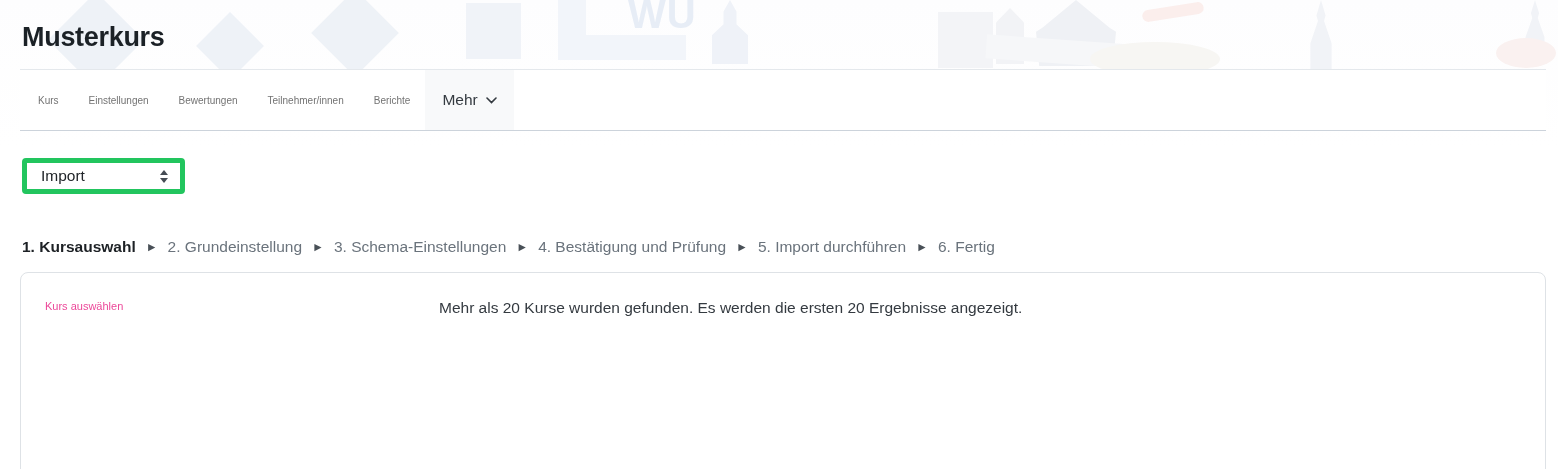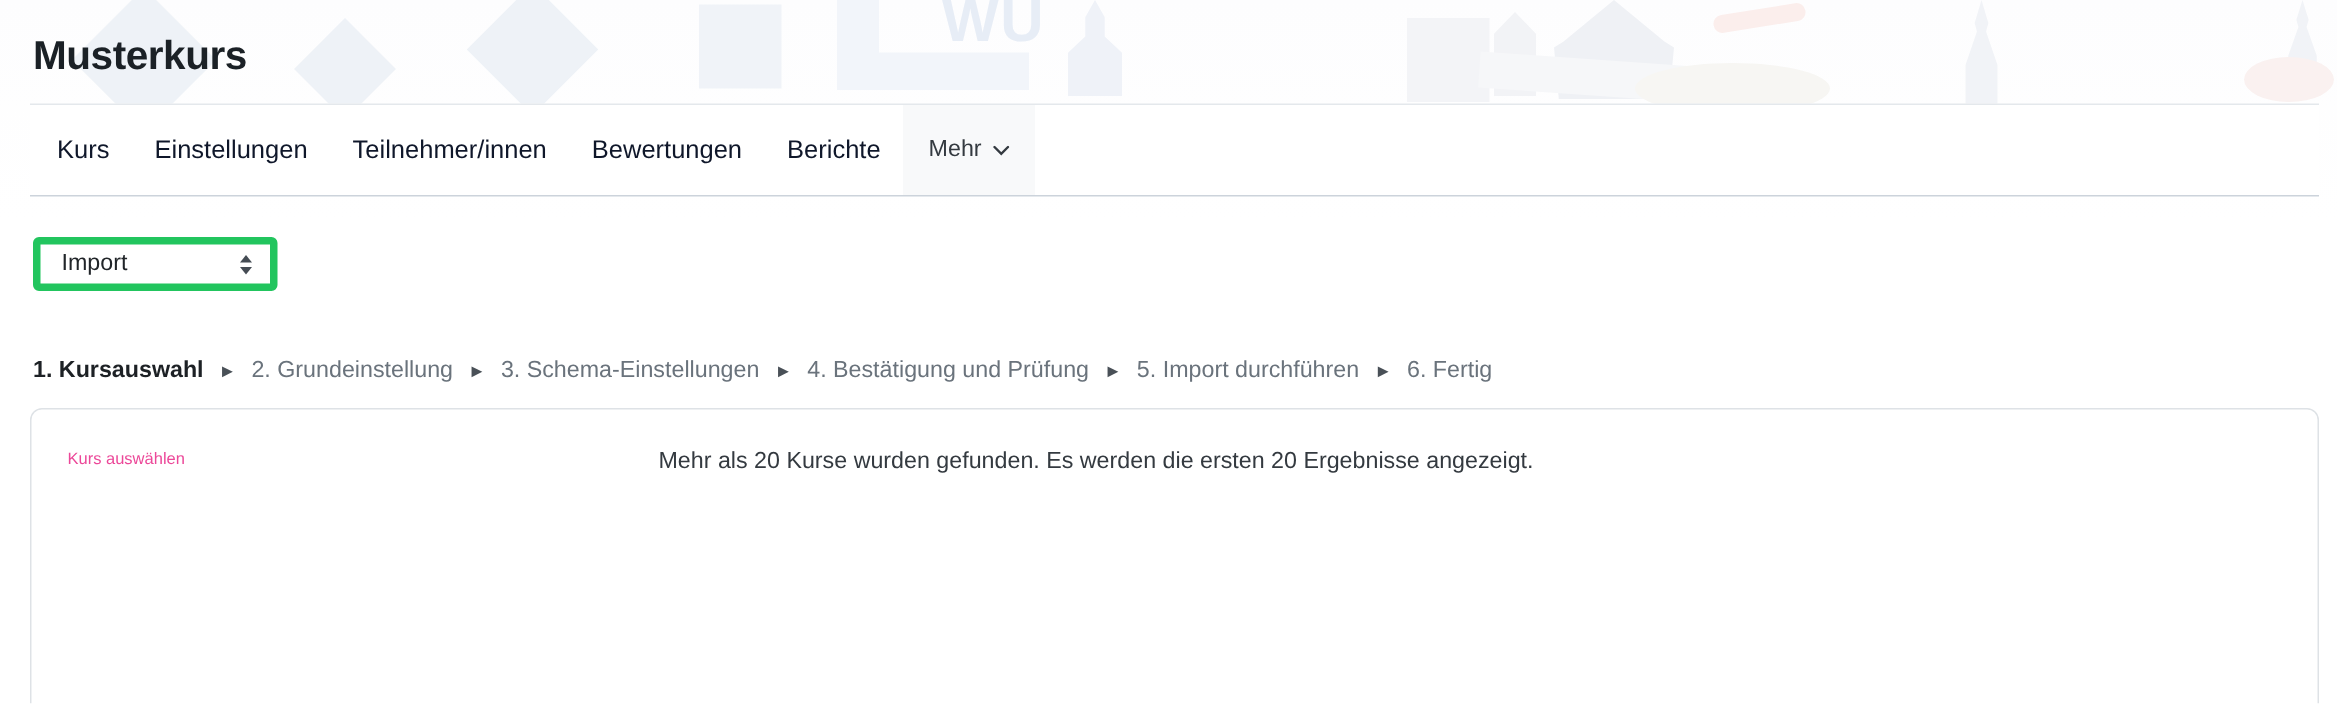--- a/index.html
+++ b/index.html
@@ -36,21 +36,21 @@
   }
 
   
   .navbar {
     position:absolute; left:20px; right:12px; top:69px; height:62px;
     background:#fff; border-top:1px solid #e4e8ec; border-bottom:1px solid #ccd3db;
     display:flex; align-items:stretch; padding-left:3px;
   }
   .nav-item {
     display:flex; align-items:center; padding:0 15px;
-    color:#0f172a; font-size:17px; cursor:pointer; text-decoration:none;
+    color:#737373; font-size:10px; cursor:pointer; text-decoration:none;
   }
   .nav-more {
     display:flex; align-items:center; gap:8px; padding:0 17px;
     background:#f8f9fa; color:#343a40; font-size:15.5px; cursor:pointer;
   }
 
   
   .select-box {
     position:absolute; left:22px; top:158px; width:163px; height:36px;
     border:5px solid #22c55e; border-radius:4px; background:#fff;
@@ -119,22 +119,22 @@
     <div class="wm wm-spire" style="left:1302px; top:0; width:38px; height:70px;"></div>
     <div class="wm wm-spire" style="left:1518px; top:0; width:34px; height:60px;"></div>
     <div class="wm wm-pinkblob" style="left:1496px; top:38px; width:60px; height:30px;"></div>
   </div>
 
   <h1 class="page-title">Musterkurs</h1>
 
   <nav class="navbar">
     <a class="nav-item">Kurs</a>
     <a class="nav-item">Einstellungen</a>
+    <a class="nav-item">Bewertungen</a>
     <a class="nav-item">Teilnehmer/innen</a>
-    <a class="nav-item">Bewertungen</a>
     <a class="nav-item">Berichte</a>
     <div class="nav-more">
       <span>Mehr</span>
       <span style="display:flex;">
         <svg width="11" height="7" viewBox="0 0 11 7">
             <path d="M1 1l4.5 4.5L10 1" fill="none" stroke="#343a40" stroke-width="1.6" stroke-linecap="round"></path>
           </svg>
       </span>
     </div>
   </nav>

